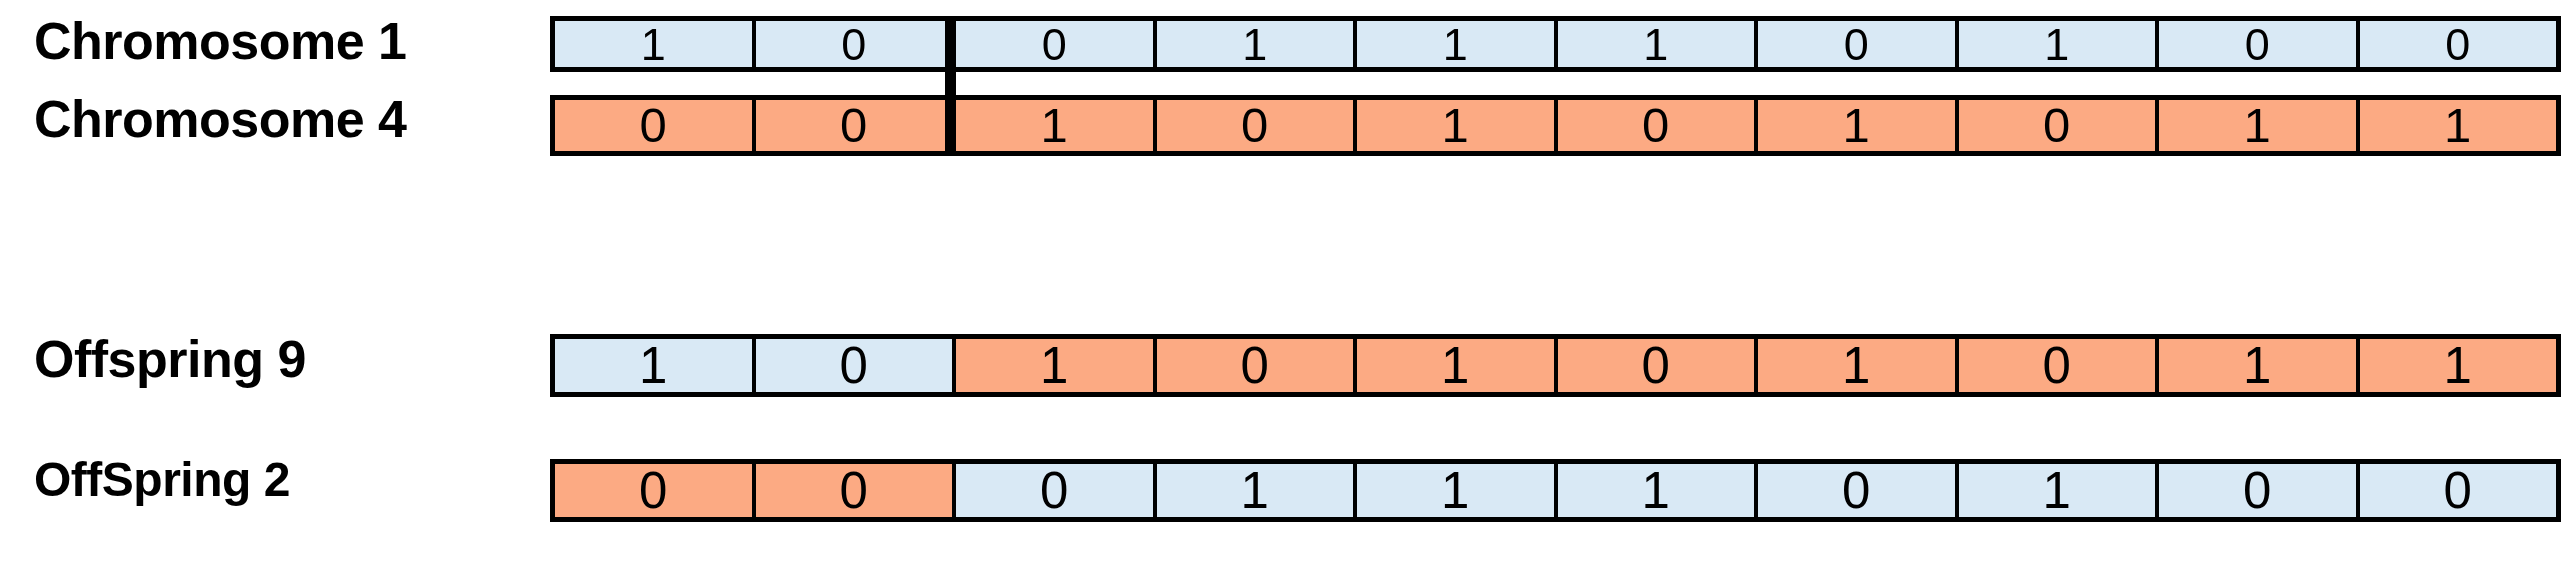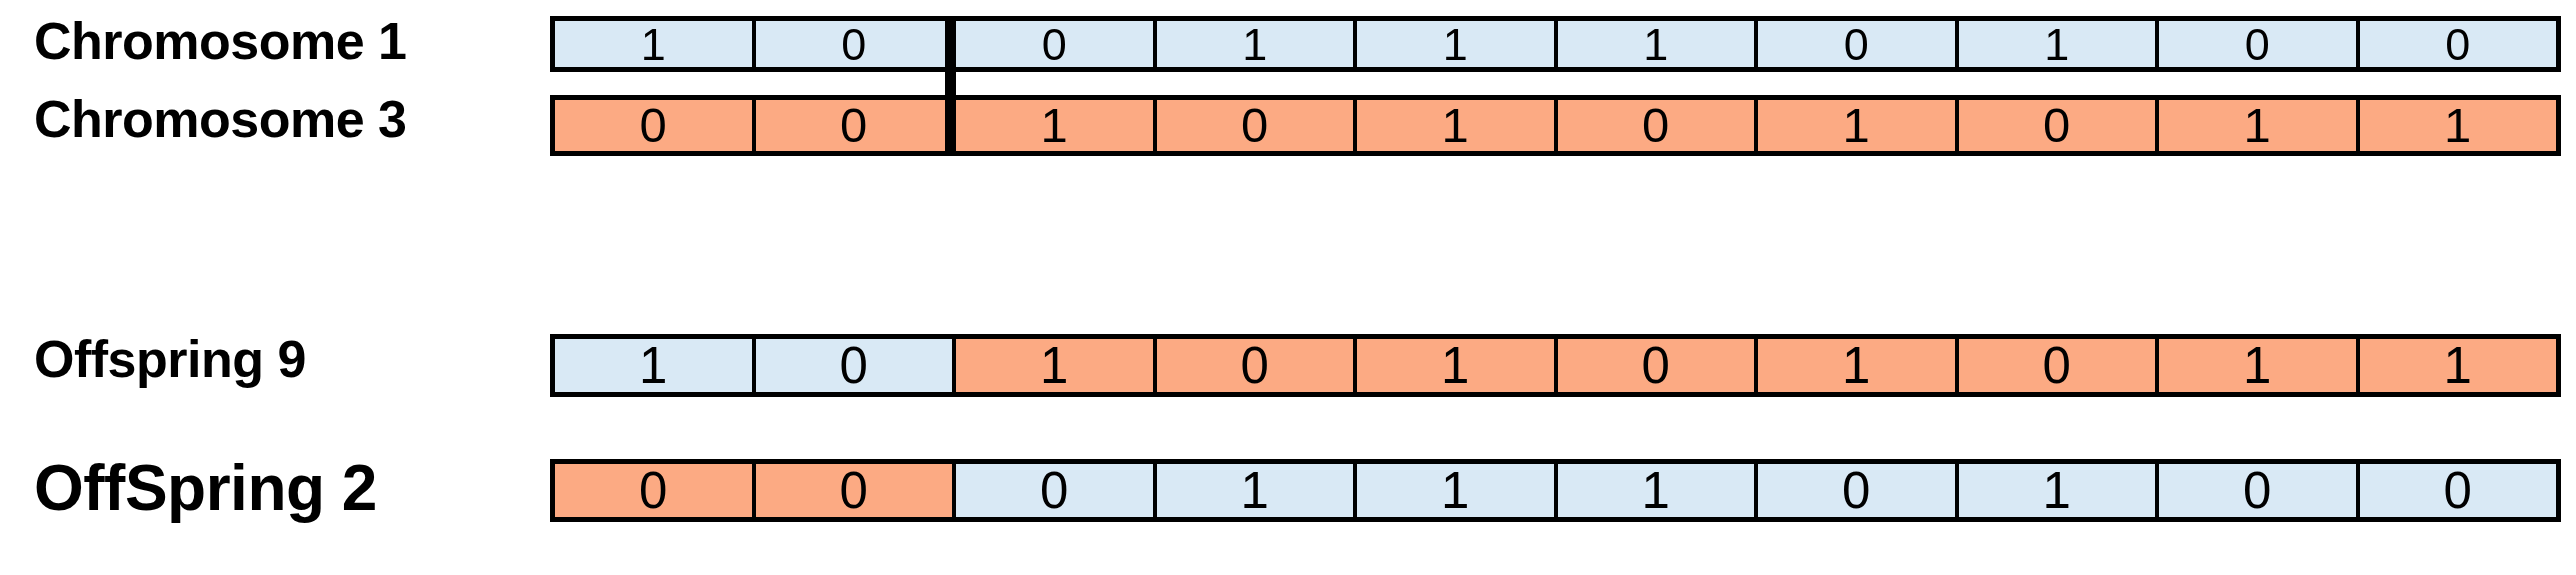--- a/index.html
+++ b/index.html
@@ -77,21 +77,21 @@
       <div class="cell blue" style="font-size: 45px;">0</div>
       <div class="cell blue" style="font-size: 45px;">1</div>
       <div class="cell blue" style="font-size: 45px;">1</div>
       <div class="cell blue" style="font-size: 45px;">1</div>
       <div class="cell blue" style="font-size: 45px;">0</div>
       <div class="cell blue" style="font-size: 45px;">1</div>
       <div class="cell blue" style="font-size: 45px;">0</div>
       <div class="cell blue" style="font-size: 45px;">0</div>
     </div>
 
-  <div class="row-label" style="left:34px; top:93px; font-size:52px;">Chromosome 3</div>
+  <div class="row-label" style="left:34px; top:93px; font-size:52px;">Chromosome 4</div>
 
   <div class="strip" id="strip-1" style="left:550px; top:95px; width:2011px; height:61px;">
       <div class="cell orange" style="font-size: 49px;">0</div>
       <div class="cell orange" style="font-size: 49px;">0</div>
       <div class="cell orange" style="font-size: 49px;">1</div>
       <div class="cell orange" style="font-size: 49px;">0</div>
       <div class="cell orange" style="font-size: 49px;">1</div>
       <div class="cell orange" style="font-size: 49px;">0</div>
       <div class="cell orange" style="font-size: 49px;">1</div>
       <div class="cell orange" style="font-size: 49px;">0</div>
@@ -109,21 +109,21 @@
       <div class="cell orange" style="font-size: 51px;">1</div>
       <div class="cell orange" style="font-size: 51px;">0</div>
       <div class="cell orange" style="font-size: 51px;">1</div>
       <div class="cell orange" style="font-size: 51px;">0</div>
       <div class="cell orange" style="font-size: 51px;">1</div>
       <div class="cell orange" style="font-size: 51px;">0</div>
       <div class="cell orange" style="font-size: 51px;">1</div>
       <div class="cell orange" style="font-size: 51px;">1</div>
     </div>
 
-  <div class="row-label" style="left:34px; top:456px; font-size:64px;">OffSpring 2</div>
+  <div class="row-label" style="left:34px; top:456px; font-size:48px;">OffSpring 2</div>
 
   <div class="strip" id="strip-3" style="left:550px; top:459px; width:2011px; height:63px;">
       <div class="cell orange" style="font-size: 51px;">0</div>
       <div class="cell orange" style="font-size: 51px;">0</div>
       <div class="cell blue" style="font-size: 51px;">0</div>
       <div class="cell blue" style="font-size: 51px;">1</div>
       <div class="cell blue" style="font-size: 51px;">1</div>
       <div class="cell blue" style="font-size: 51px;">1</div>
       <div class="cell blue" style="font-size: 51px;">0</div>
       <div class="cell blue" style="font-size: 51px;">1</div>

